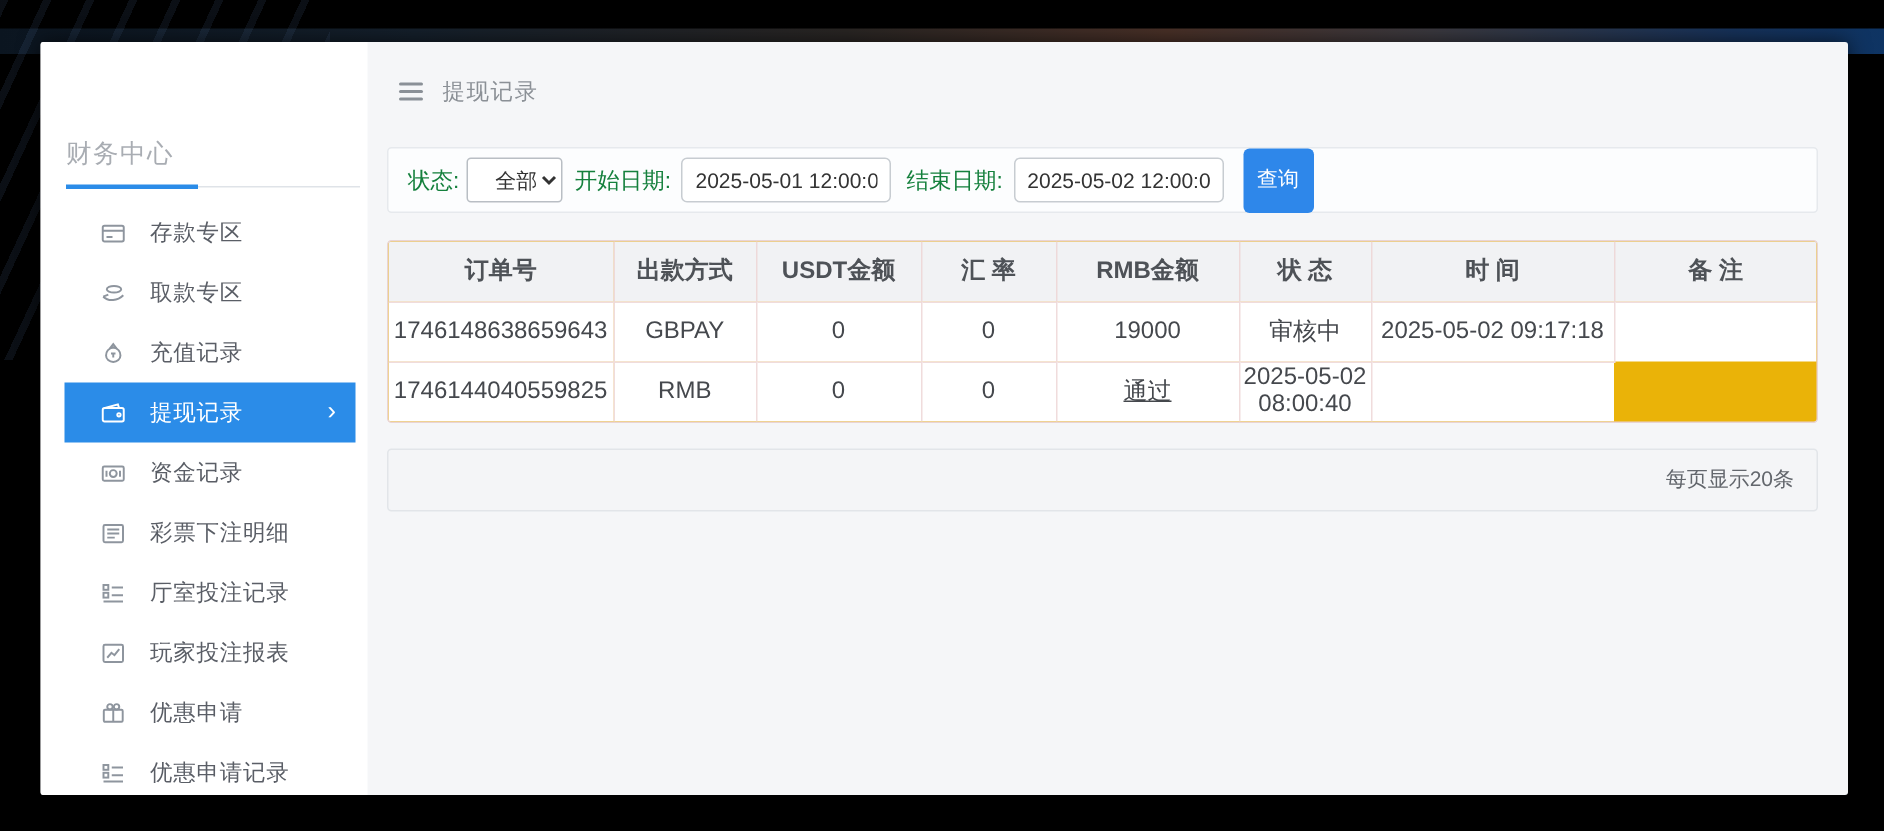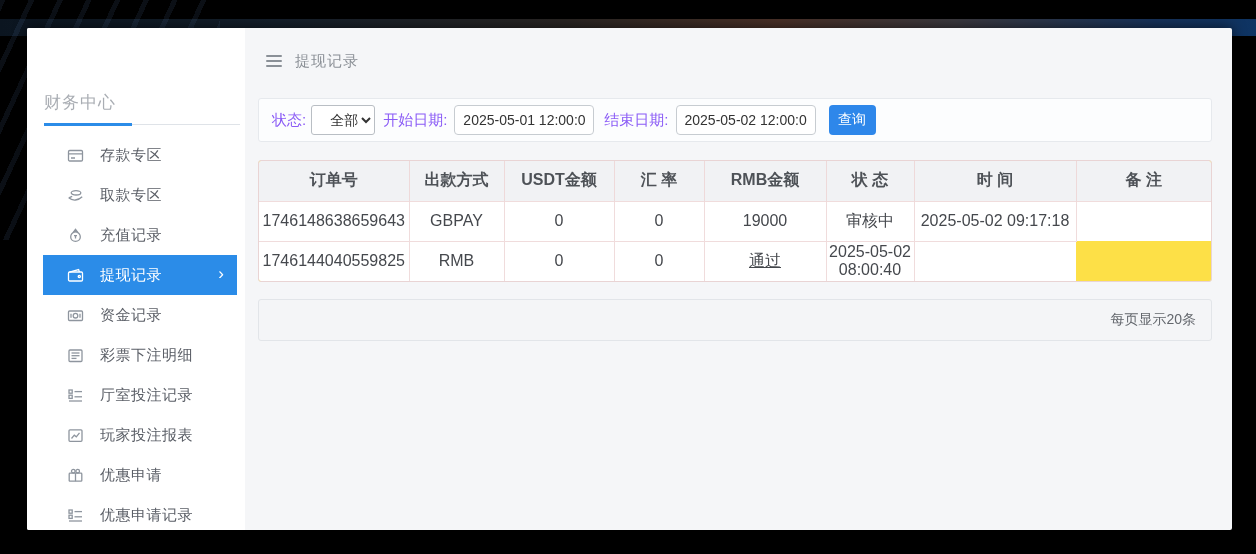--- a/index.html
+++ b/index.html
@@ -37,29 +37,29 @@
   .main { position:absolute; left:218px; top:0; width:987px; height:100%; }
   .topbar { position:absolute; left:21px; top:23px; height:20px; display:flex; align-items:center; }
   .burger { display:inline-block; width:16px; cursor:pointer; }
   .burger i { display:block; height:2px; background:#8a9097; margin:3px 0; border-radius:1px; }
   .topbar-title { margin-left:13px; font-size:15px; color:#8b9096; letter-spacing:1px; }
 
   .card { position:absolute; left:13px; width:954px; border-radius:3px; }
 
   .filter-card { top:70px; height:44px; background:#fcfdfe; border:1px solid #e6e9ed;
     display:flex; align-items:center; padding:0 13px; }
-  .filter-card .lbl { font-size:15px; color:#8b5cf6; margin-right:5px; }
+  .filter-card .lbl { font-size:15px; color:#15803d; margin-right:5px; }
   .filter-card select { width:64px; height:30px; font-size:14px; color:#333; border:1px solid #b9bec4;
     border-radius:3px; background:#fff; margin-right:8px; font-family:inherit;text-align:right; }
   .filter-card input[type=text] { width:140px; height:30px; border:1px solid #c7ccd1; border-radius:4px;
     font-size:14px; color:#333; padding:0 8px; margin:0 10px 0 2px; background:#fff; font-family:inherit; }
-  .btn-search { width:47px; height:30px; background:#2e87ea; color:#fff; border:none; border-radius:4px;
+  .btn-search { width:47px; height:43px; background:#2e87ea; color:#fff; border:none; border-radius:4px;
     font-size:14px; cursor:pointer; margin-left:3px; font-family:inherit; }
 
-  .table-card { top:132px; background:#fde047; border:1px solid #e9d4d4; overflow:hidden; }
+  .table-card { top:132px; background:#eab308; border:1px solid #e9d4d4; overflow:hidden; }
   table { border-collapse:collapse; table-layout:fixed; width:952px; }
   thead th { height:40px; background:#f1f2f4; font-size:16px; color:#4e5257; font-weight:bold;
     border-left:1px solid #eed9d9; }
   thead th:first-child { border-left:none; }
   tbody td { height:40px; text-align:center; font-size:16px; color:#45484d;
     border-left:1px solid #f0dcdc; border-top:1px solid #f0dcdc; background:#fff; }
   tbody td:first-child { border-left:none;margin-left:44px; }
   td.underlined span { text-decoration:underline; cursor:pointer; }
 
   .pager-card { top:271px; height:42px; background:#f4f5f7; border:1px solid #e2e5e9;

